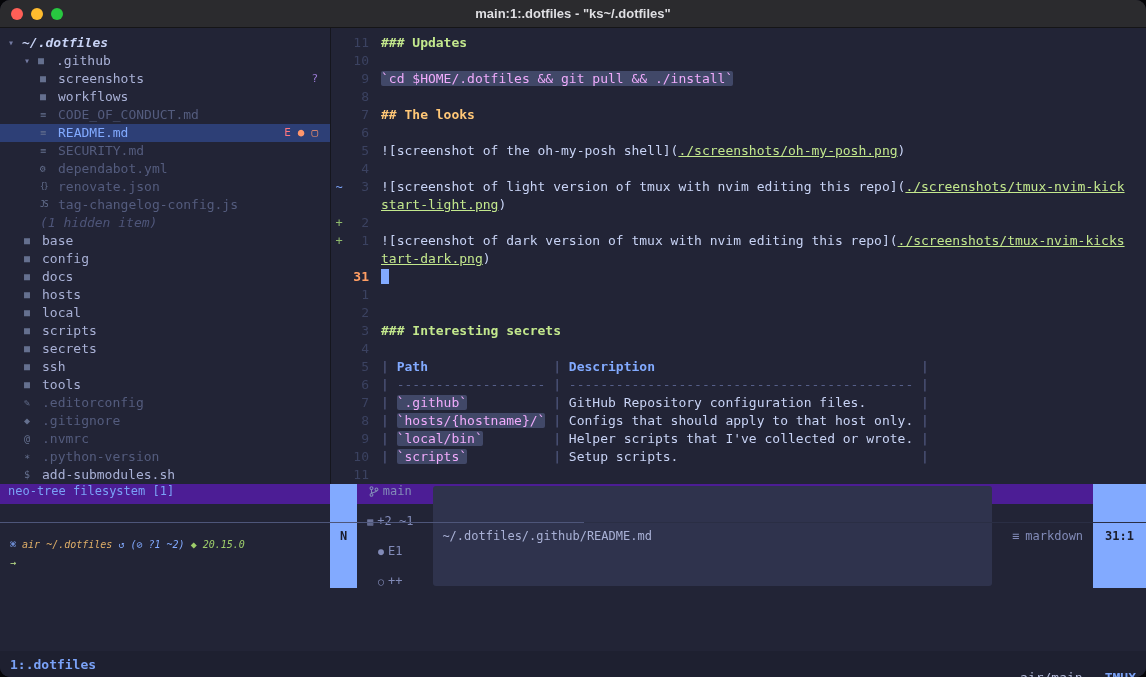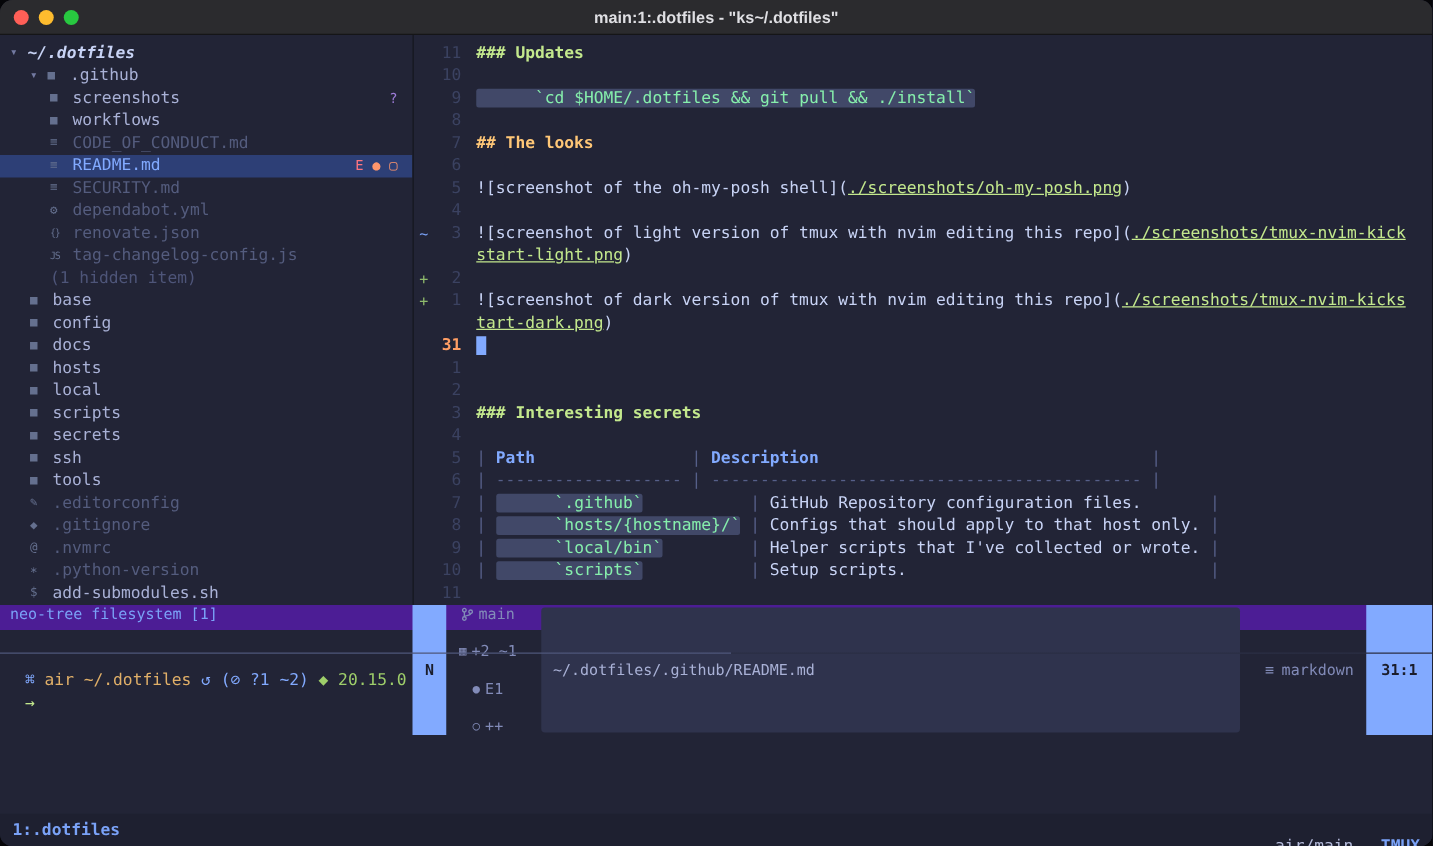--- a/index.html
+++ b/index.html
@@ -21,40 +21,40 @@
   .term { flex:1; display:flex; flex-direction:column; min-height:0; }
   .nvim { height:456px; flex:none; display:flex; overflow:hidden; }
   
   .neotree { width:330px; flex:none; padding-top:6px; overflow:hidden; }
   .tree-row { height:18px; line-height:18px; display:flex; align-items:center;
     font-size:13px; color:#a9b1d6; white-space:pre; }
   .tree-row.selected { background:#2d3f76; }
   .tree-row.selected .tree-label { color:#82aaff; }
   .tree-row.dim .tree-label { color:#545c7e; }
   .tree-row.root .tree-label { font-style:italic; font-weight:bold; color:#c8d3f5; }
-  .tree-row.hidden-item .tree-label { color:#4e5579; }
+  .tree-row.hidden-item .tree-label { font-style:italic; color:#4e5579; }
   .chev { width:14px; flex:none; color:#737aa2; font-size:10px; }
   .tree-icon { width:18px; flex:none; color:#65708f; font-size:10px; text-align:left; }
   .tree-icon.tiny { font-size:8px; letter-spacing:-1px; }
   .tree-label { white-space:pre; }
   .badges { margin-left:auto; margin-right:12px; display:flex; gap:7px; font-size:11px; align-items:center; }
   .b-red { color:#ff757f; } .b-orange { color:#ff966c; } .b-purple { color:#9d7cd8; }
   
   .editor { flex:1; border-left:1px solid #15161e; padding-top:6px; overflow:hidden; }
   .ed-line { height:18px; line-height:18px; display:flex; font-size:13px; }
   .sign { width:16px; flex:none; text-align:center; color:#545c7e; font-size:12px; white-space:pre; }
   .sign.s-change { color:#7aa2f7; }
   .sign.s-add { color:#8fbb6c; }
   .num { width:34px; flex:none; text-align:right; padding-right:12px; color:#3b4261; white-space:pre; }
   .num.cur { color:#ff9e64; font-weight:bold; }
   .content { white-space:pre; color:#c8d3f5; }
   .content span { white-space:pre; }
   .seg.h2 { color:#ffc777; font-weight:bold; }
   .seg.h3 { color:#c3e88d; font-weight:bold; }
-  .seg.code { background:#414868; color:#86efac; border-radius:2px;padding-left:47px; }
+  .seg.code { background:#414868; color:#f0abfc; border-radius:2px; }
   .seg.url { color:#c3e88d; text-decoration:underline; }
   .seg.pipe { color:#565f89; }
   .seg.th { color:#82aaff; font-weight:bold; }
   .seg.fg { color:#c8d3f5; }
   .cursor-block { display:inline-block; width:8px; height:15px; background:#82aaff; vertical-align:text-bottom; }
   
   .statusline { height:20px; flex:none; display:flex; align-items:flex-start; background:#4c1d95; font-size:12px; }
   .nt-status { width:330px; flex:none; display:flex; align-items:center; padding-left:8px; color:#7aa2f7; }
   .lualine { flex:1; display:flex; align-items:stretch; min-width:0; }
   .mode { background:#82aaff; color:#1b1d2b; font-weight:bold; padding:0 10px; display:flex; align-items:center; }
@@ -63,21 +63,21 @@
   .sl-ic { font-size:10px; }
   .sl-pill { flex:1; background:#2f334d; margin:2px 10px; border-radius:3px;
     display:flex; align-items:center; padding:0 9px; color:#a9b1d6; min-width:0; overflow:hidden; white-space:pre; }
   .sl-ft { display:flex; align-items:center; gap:6px; color:#828bb8; padding:0 10px; white-space:pre; }
   .sl-pos { background:#82aaff; color:#1b1d2b; font-weight:bold; display:flex; align-items:center; padding:0 12px; }
   .branch-svg { display:inline-block; }
   
   .cmdline { height:18px; flex:none; }
   .pane-border { height:1px; flex:none;
     background:linear-gradient(to right, #4e567a 0, #4e567a 51%, #2a2e44 51%, #2a2e44 100%); }
-  .shell { flex:1; padding:13px 10px 0 20px; font-size:13px; overflow:hidden; }
+  .shell { flex:1; padding:13px 10px 0 10px; font-size:10px; overflow:hidden;font-style:italic; }
   .prompt-line { height:18px; line-height:18px; display:flex; white-space:pre; }
   .p-blue { color:#82aaff; } .p-yellow { color:#e0af68; } .p-green { color:#9ece6a; }
   .p-arrow { color:#c3e88d; }
   
   .tmuxbar { height:26px; flex:none; display:flex; align-items:center; padding:0 10px;
     font-size:13px; background:#1e2030; }
   .tmux-win { color:#7aa2f7; font-weight:bold; }
   .tmux-right { margin-left:auto; display:flex; align-items:center; gap:22px;margin-top:26px; }
   .tmux-session { color:#b4bada; }
   .tmux-label { color:#7aa2f7; font-weight:bold; }

